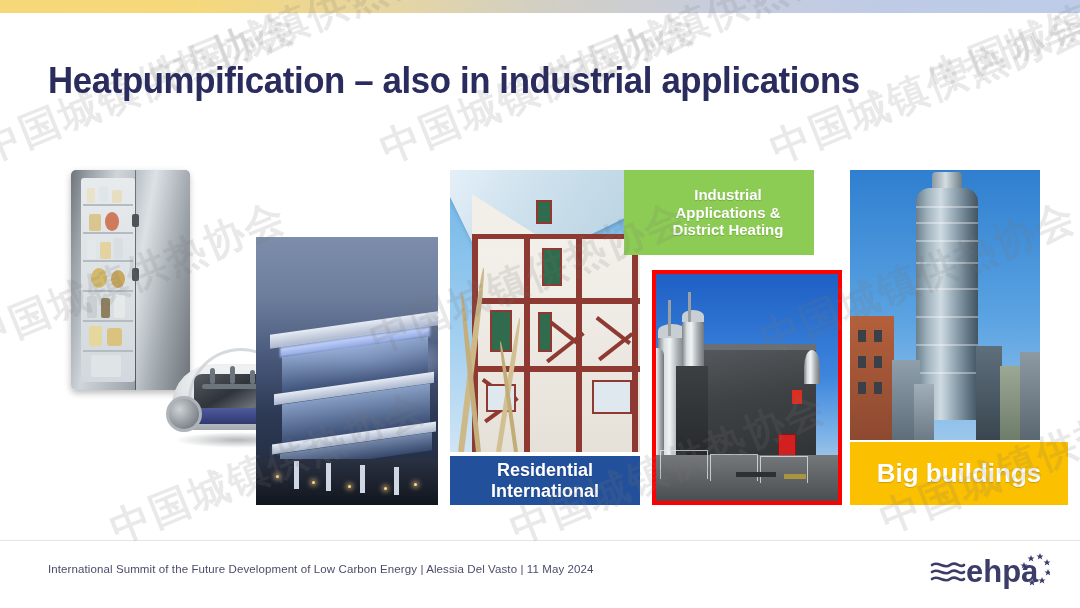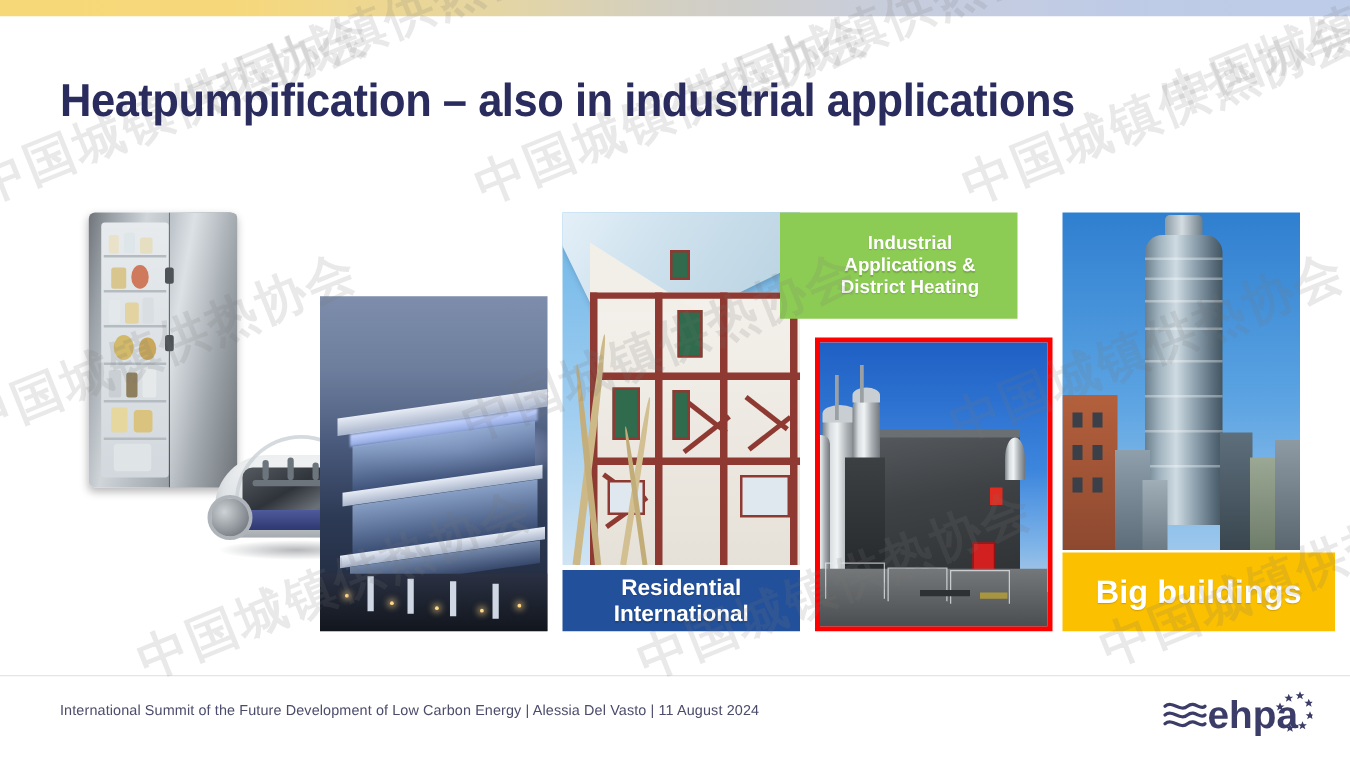--- a/index.html
+++ b/index.html
@@ -360,21 +360,21 @@
   <div class="wm" style="left:750px;top:250px">中国城镇供热协会</div>
   <div class="wm" style="left:100px;top:440px">中国城镇供热协会</div>
   <div class="wm" style="left:500px;top:440px">中国城镇供热协会</div>
   <div class="wm" style="left:870px;top:430px">中国城镇供热协会</div>
   <div class="wm" style="left:140px;top:-10px">中国城镇供热协会</div>
   <div class="wm" style="left:540px;top:-10px">中国城镇供热协会</div>
   <div class="wm" style="left:920px;top:-10px">中国城镇供热协会</div>
 </div>
 
 <div class="footer-rule"></div>
-<div class="footer-text">International Summit of the Future Development of Low Carbon Energy | Alessia Del Vasto | 11 August 2024</div>
+<div class="footer-text">International Summit of the Future Development of Low Carbon Energy | Alessia Del Vasto | 11 May 2024</div>
 
 <div class="logo">
   <svg viewBox="0 0 120 46" width="120" height="46">
     <g fill="none" stroke="#3b3c68" stroke-width="2.6" stroke-linecap="round">
       <path d="M2 20 C8 15, 14 25, 20 20 C26 15, 30 24, 34 20"></path>
       <path d="M2 27 C8 22, 14 32, 20 27 C26 22, 30 31, 34 27"></path>
       <path d="M2 34 C8 29, 14 39, 20 34 C26 29, 30 38, 34 34"></path>
     </g>
     <text x="36" y="37" font-family="&quot;Liberation Sans&quot;, sans-serif" font-size="31" font-weight="bold" fill="#3b3c68">ehpa</text>
     <g fill="#3b3c68">

